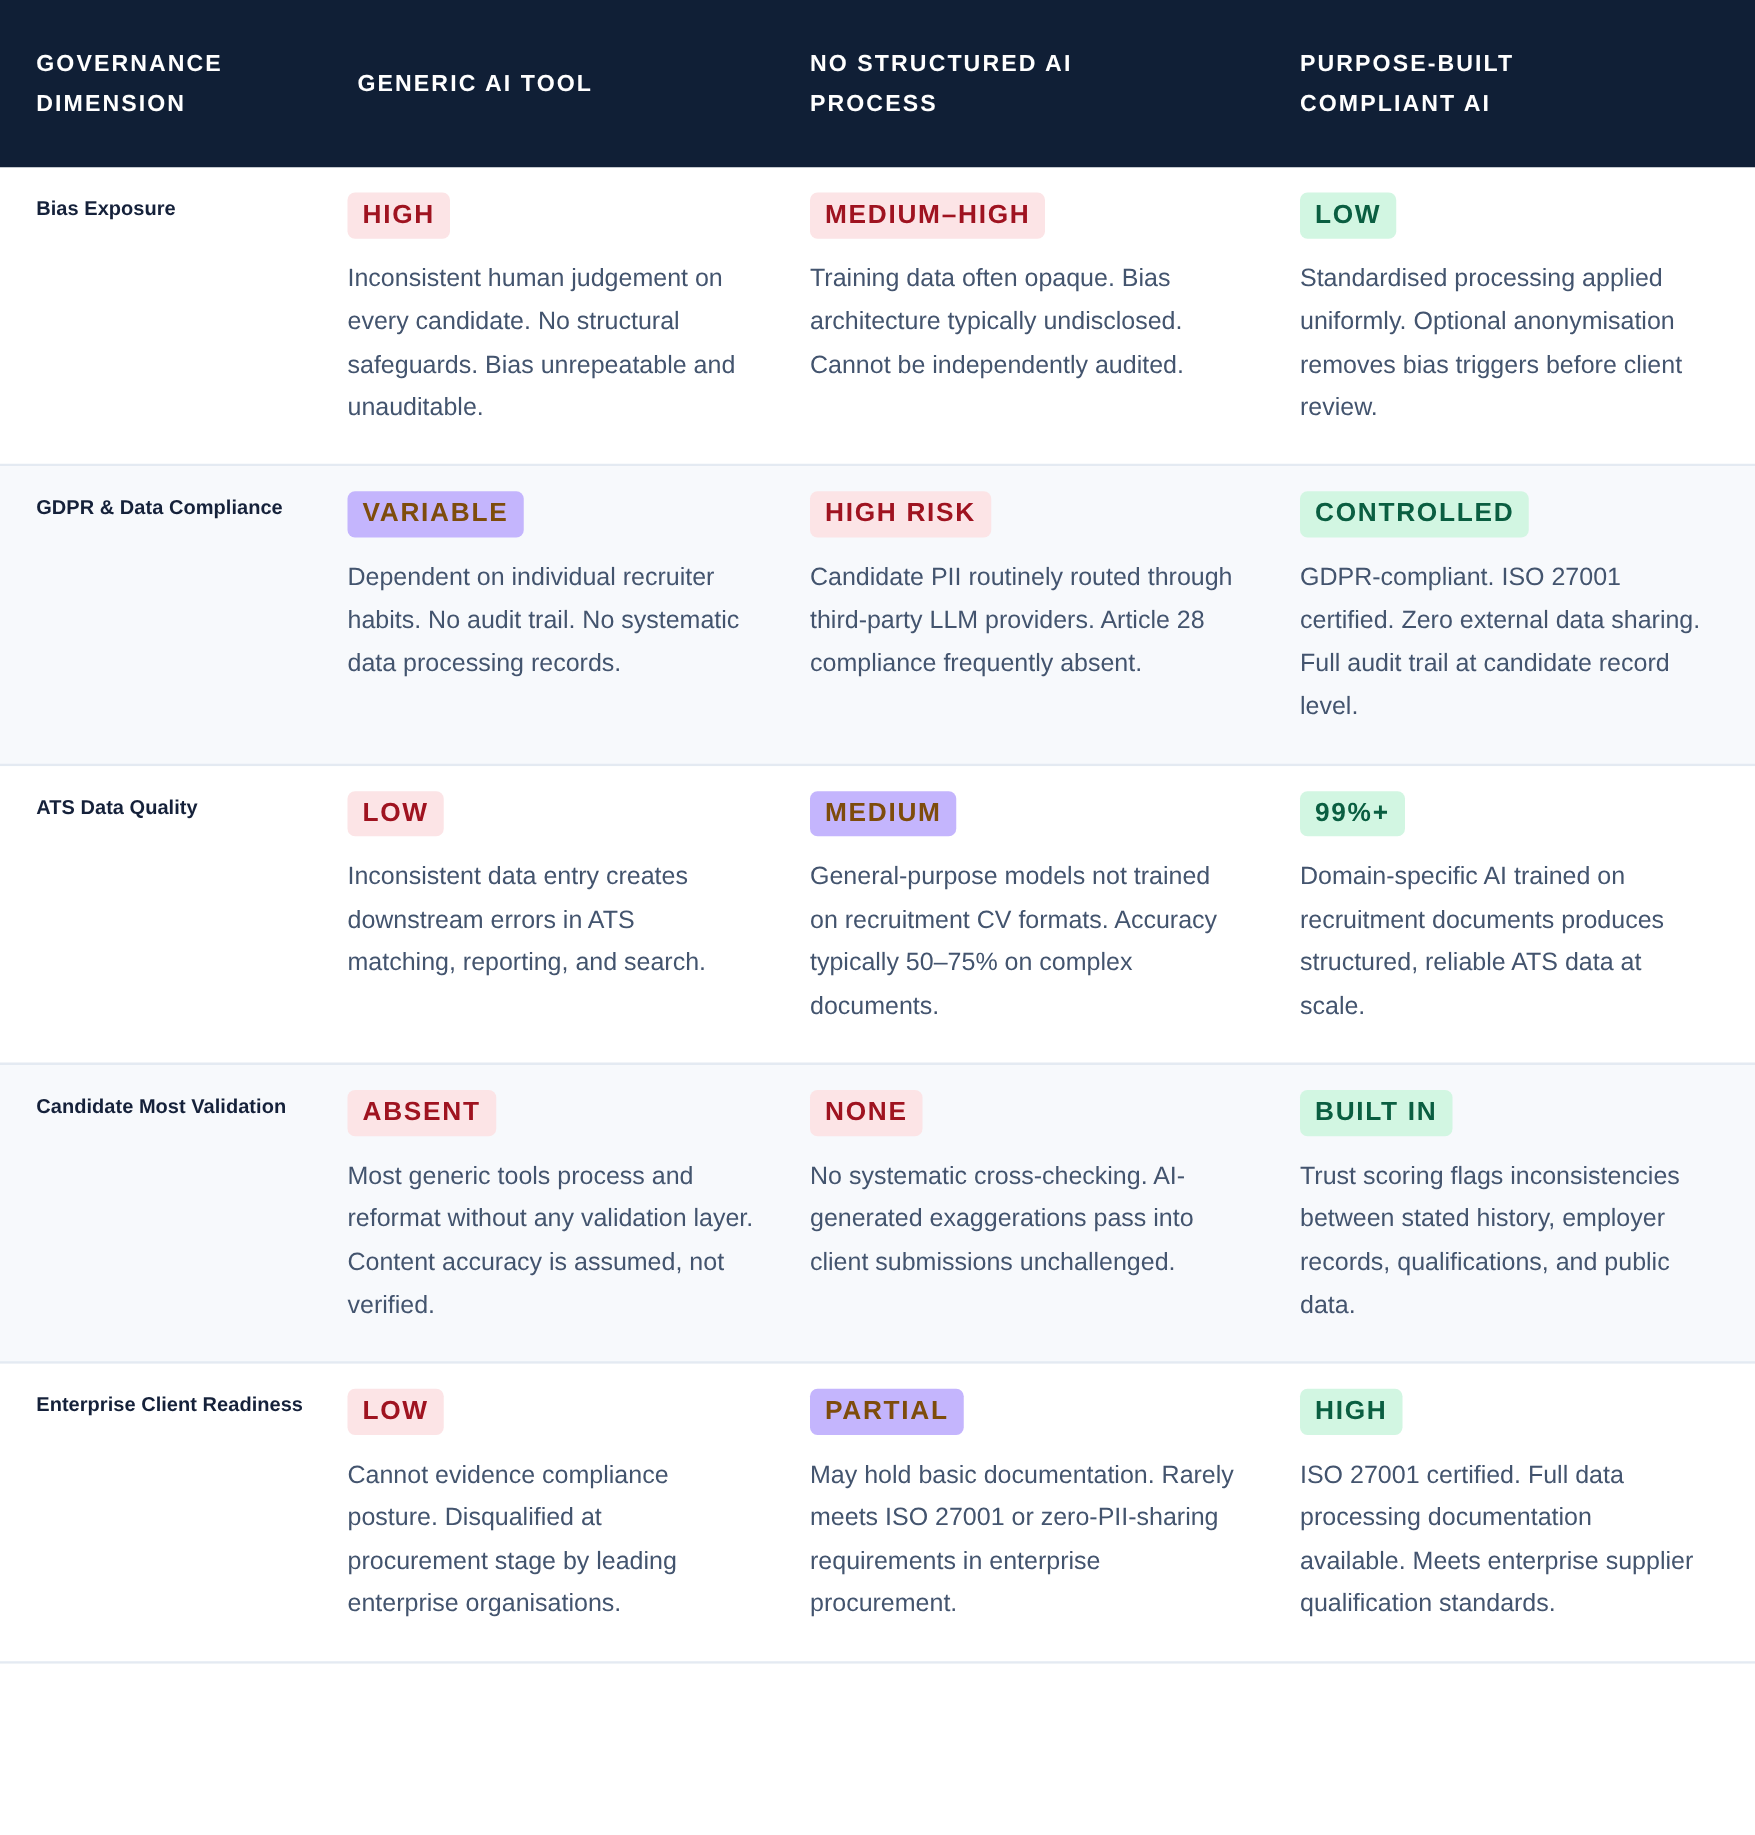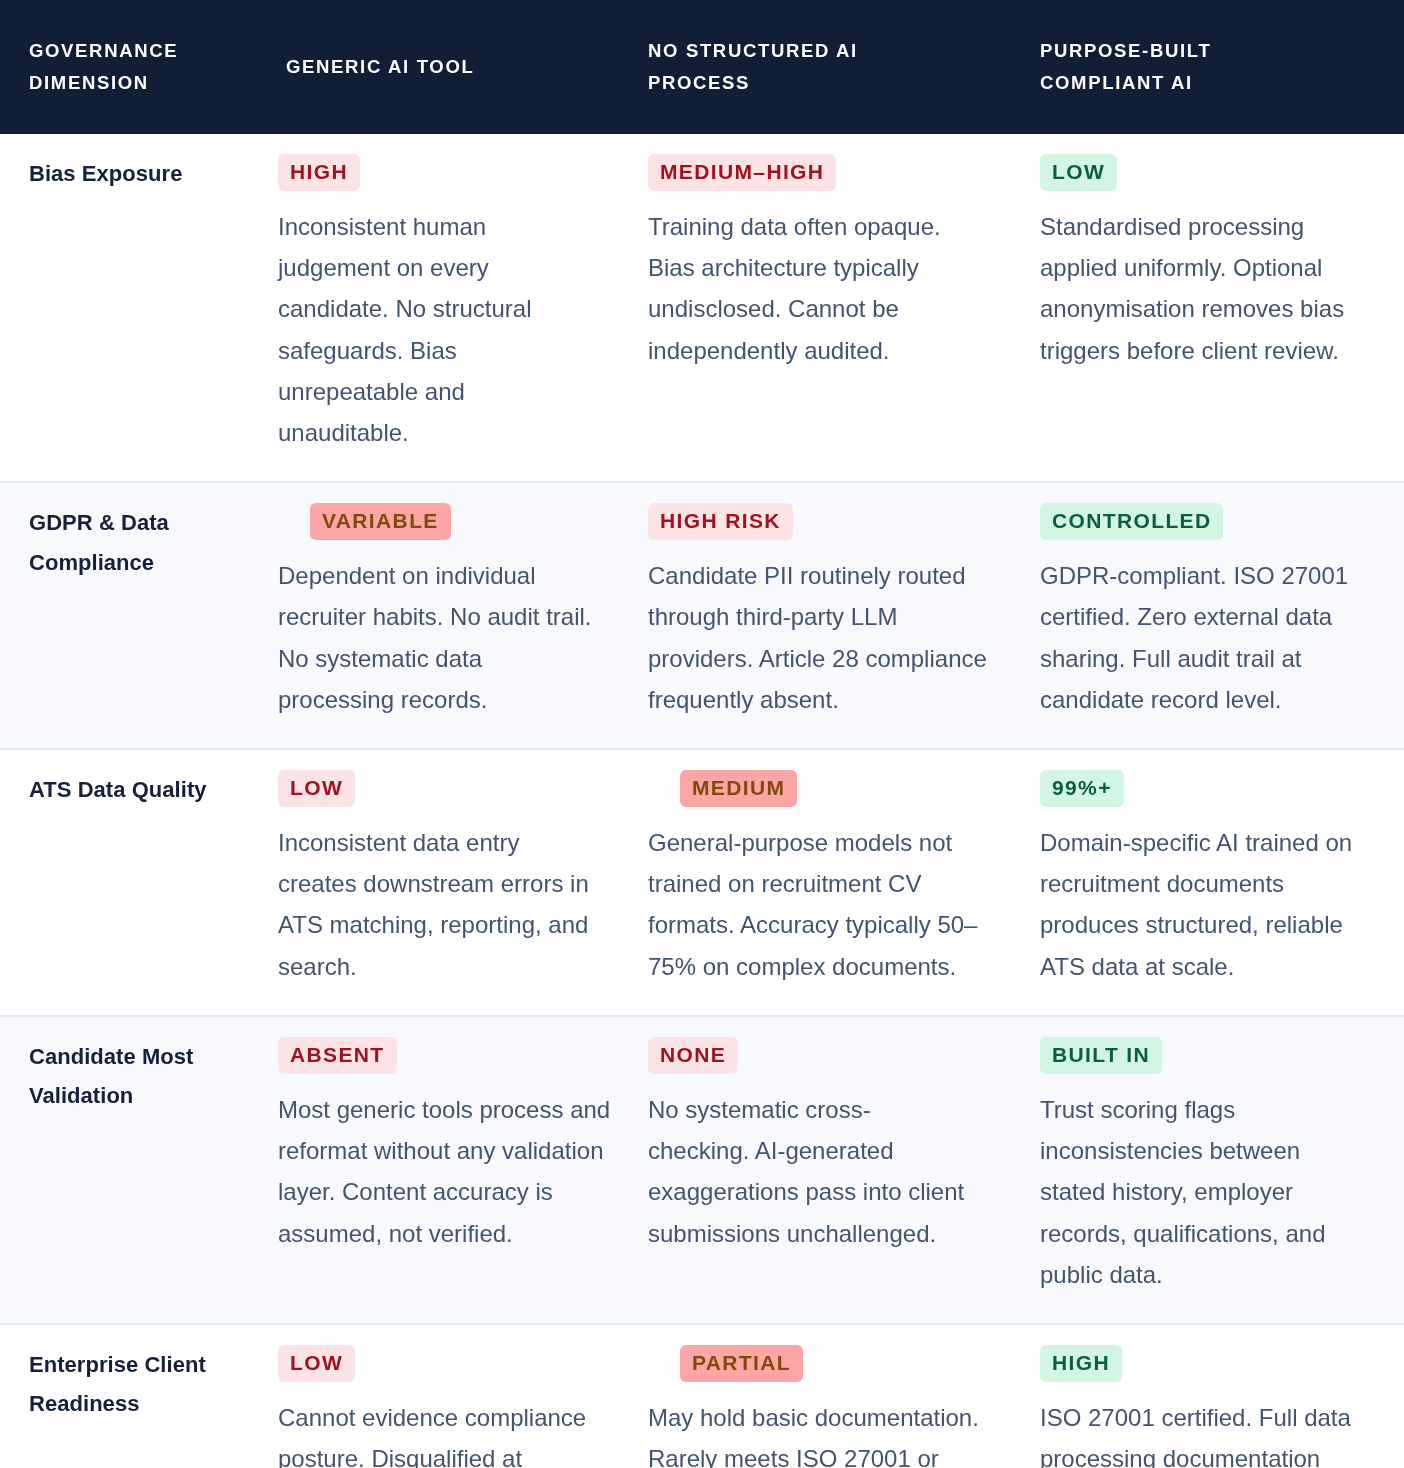--- a/index.html
+++ b/index.html
@@ -52,45 +52,45 @@
 
   .td {
     padding: 20px 32px 28px 0;
   }
   .td.dim {
     padding-left: 29px;
     padding-right: 24px;
   }
 
   .dim-label {
-    font-size: 22px;
+    font-size: 16px;
     font-weight: bold;
     color: #15213A;
     line-height: 1.78;
     letter-spacing: 0.002em;
   }
 
   .badge {
     display: inline-block;
     font-size: 21px;
     font-weight: bold;
     letter-spacing: 0.065em;
     text-transform: uppercase;
     padding: 6px 12px 6px 12px;
     border-radius: 6px;
     line-height: 1.18;
     white-space: nowrap;
   }
   .badge.red    { background: #FCE4E6; color: #9F1320; }
-  .badge.yellow { background: #fca5a5; color: #7E4C0C; margin-left: 32px; }
+  .badge.yellow { background: #c4b5fd; color: #7E4C0C; }
   .badge.green  { background: #D2F6E2; color: #0A5E41; }
 
   .cell-text {
     margin-top: 15px;
-    font-size: 24px;
+    font-size: 20px;
     color: #43546E;
     line-height: 1.72;
     max-width: 320px;
   }
   .col2 .cell-text { max-width: 318px; }
   .col3 .cell-text { max-width: 345px; }
   .col4 .cell-text { max-width: 322px; }
 
   .bottom-pad { height: 11px; background: #ffffff; }
 </style>

